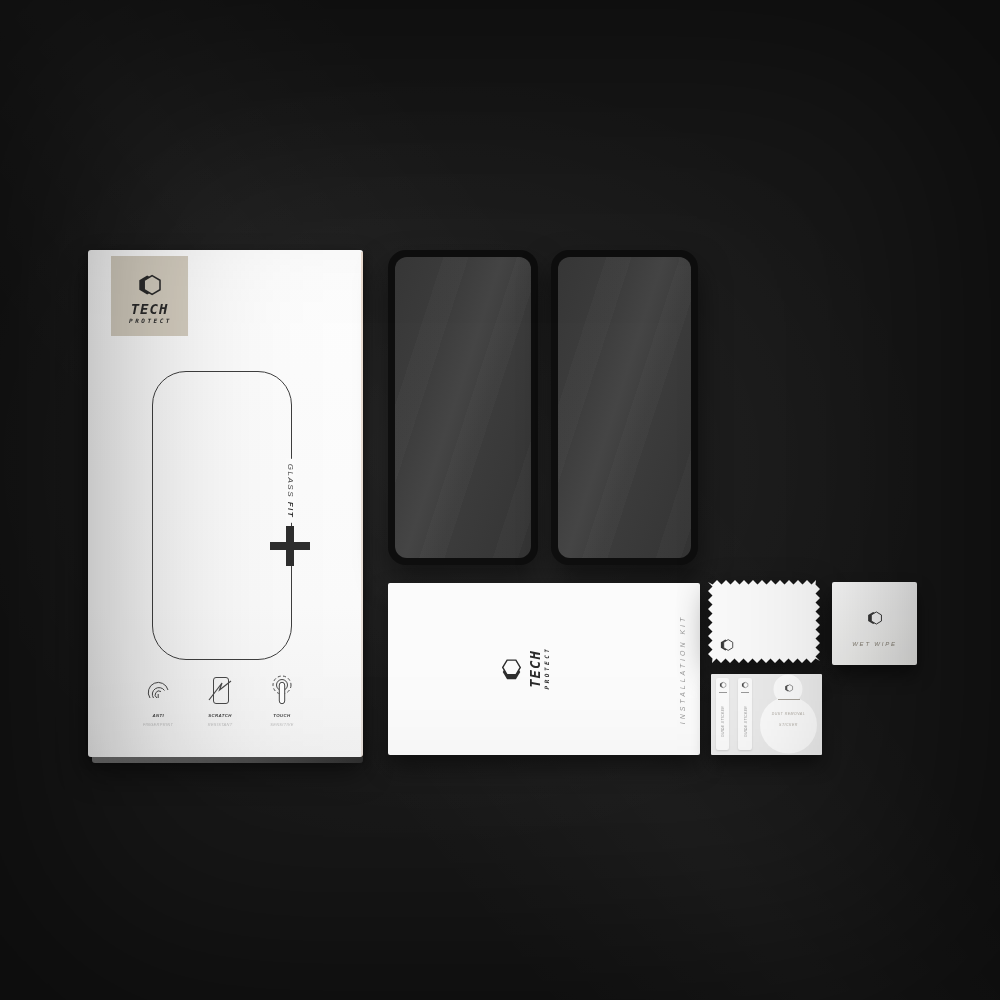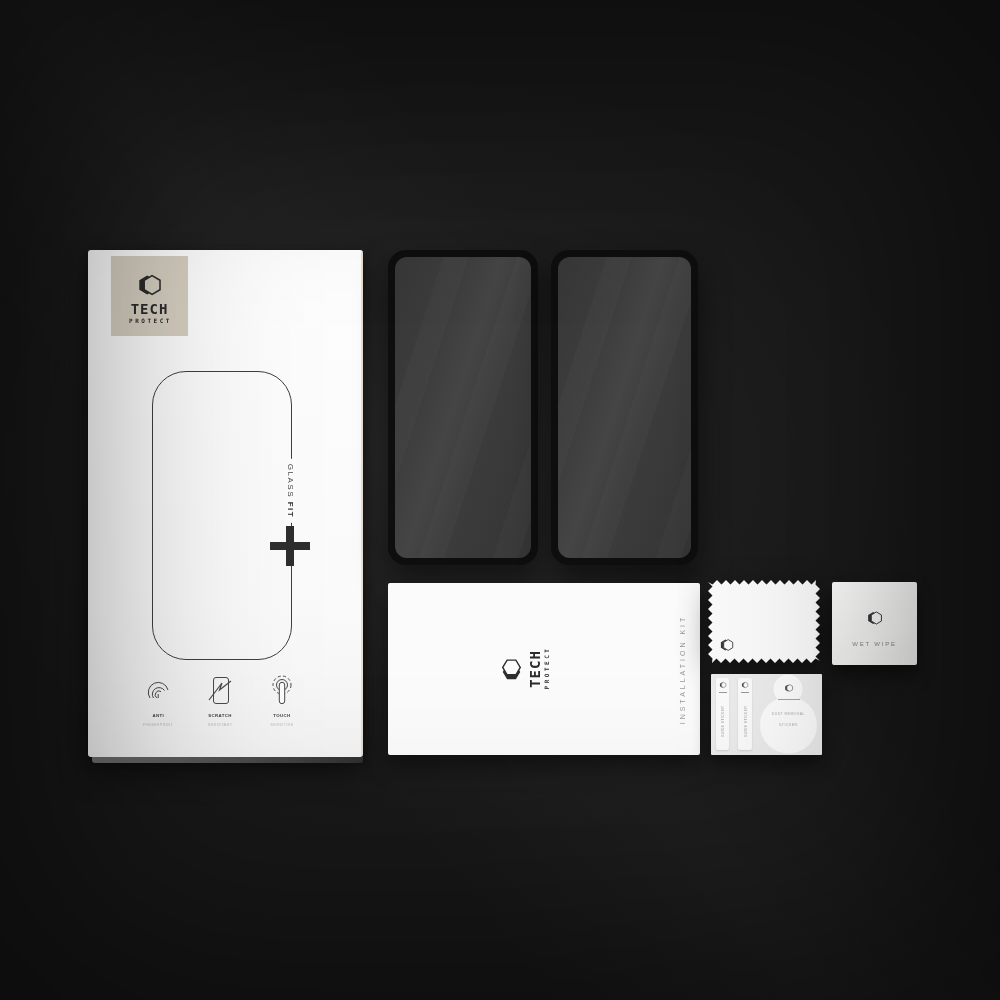--- a/index.html
+++ b/index.html
@@ -6,21 +6,21 @@
   .stage{
     position:relative;width:1000px;height:1000px;overflow:hidden;
     font-family:"Liberation Sans",sans-serif;
     background:
       radial-gradient(75% 60% at 44% 46%, rgba(255,255,255,0.055), rgba(255,255,255,0) 66%),
       linear-gradient(52deg, rgba(255,255,255,0) 30%, rgba(255,255,255,0.028) 46%, rgba(255,255,255,0) 63%),
       #181818;
   }
   .vignette{position:absolute;inset:0;pointer-events:none;
     box-shadow:inset 0 0 220px 60px rgba(0,0,0,0.5);}
-  .abs{position:absolute;}
+  .abs{position:absolute;font-style:italic;}
 
   
   .retail-box{
     left:88px;top:250px;width:275px;height:507px;
     background:linear-gradient(180deg,#fdfdfd 0%,#fafafa 70%,#f3f3f3 100%);
     border-radius:3px;
     box-shadow:0 16px 30px rgba(0,0,0,0.45), 0 4px 10px rgba(0,0,0,0.35);
   }
   .box-right-edge{left:361px;top:252px;width:2px;height:505px;
     background:linear-gradient(180deg,rgba(190,130,80,0.25),rgba(150,100,60,0.15));}

